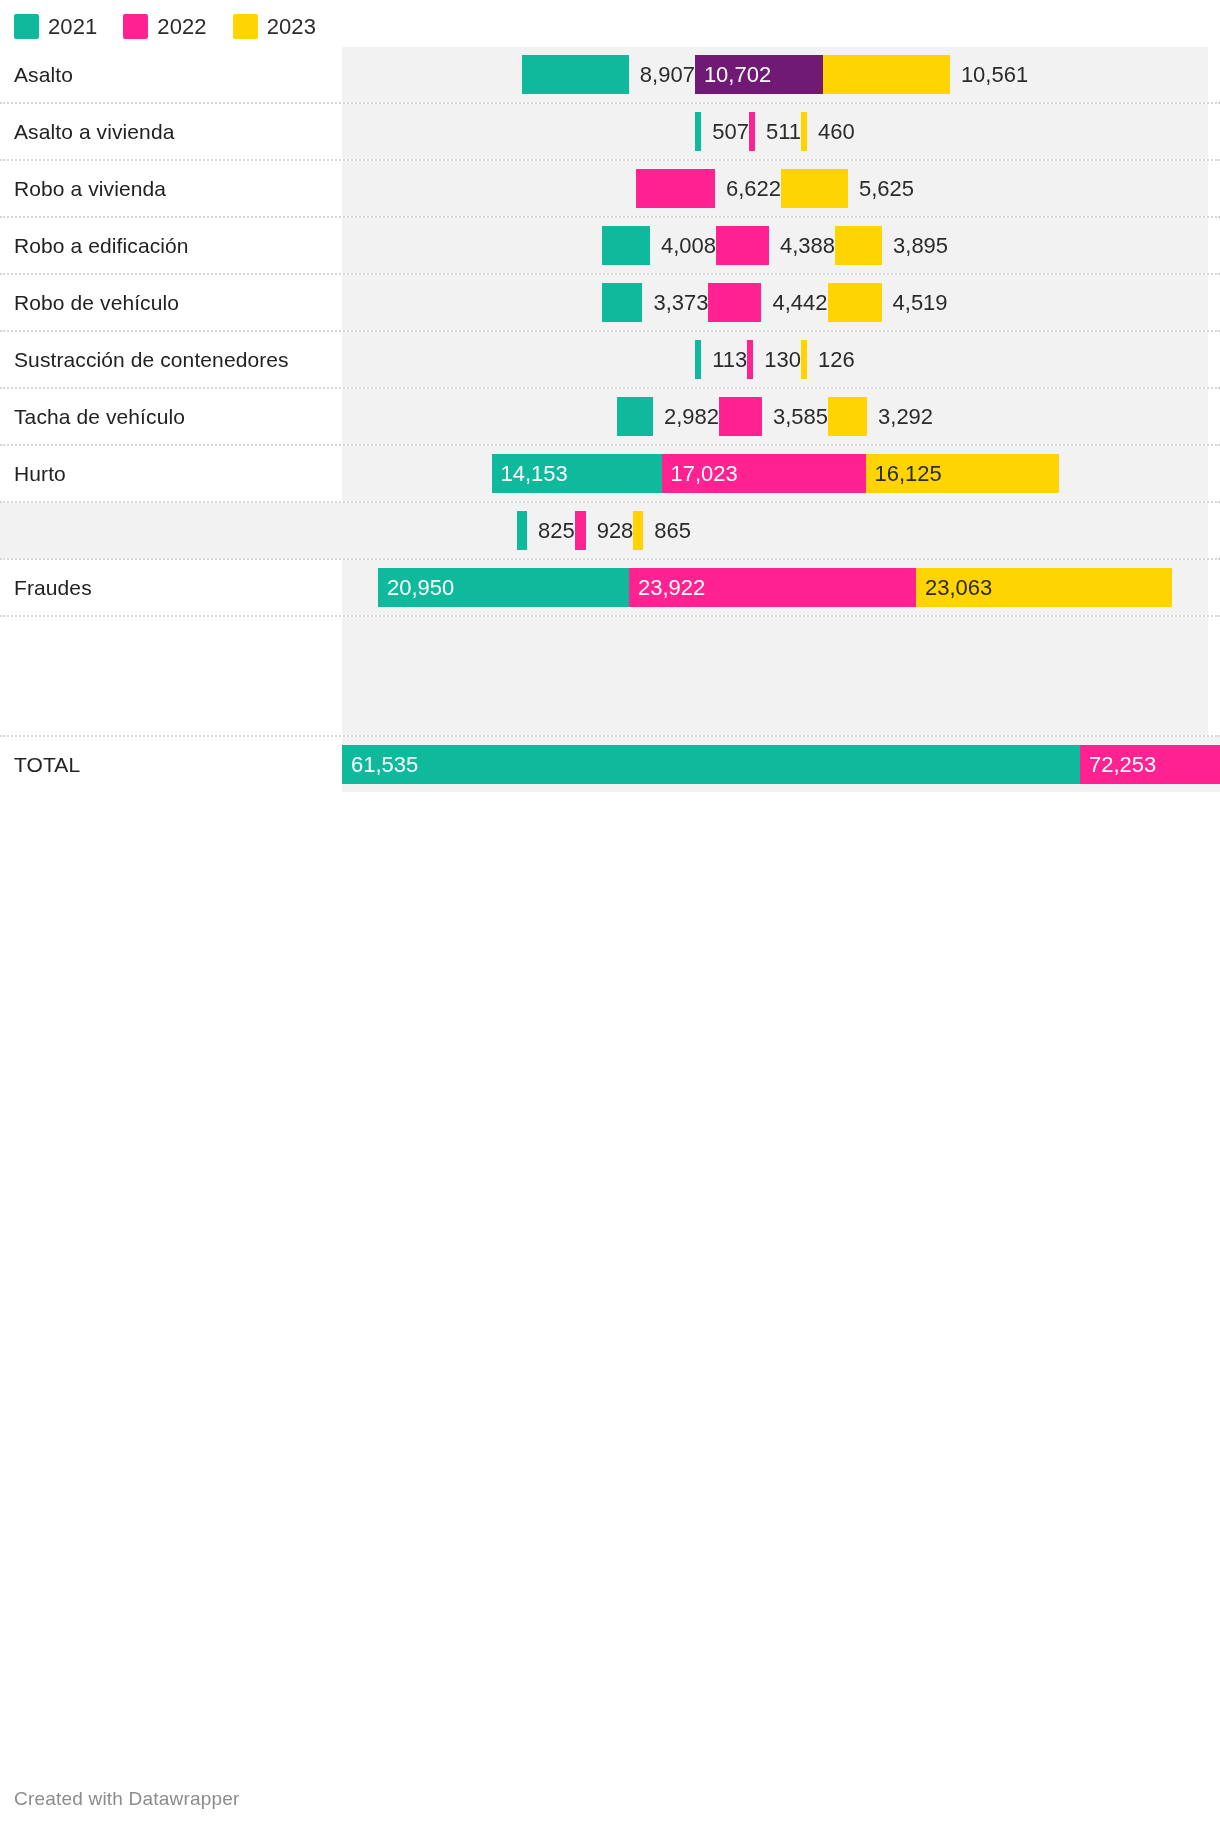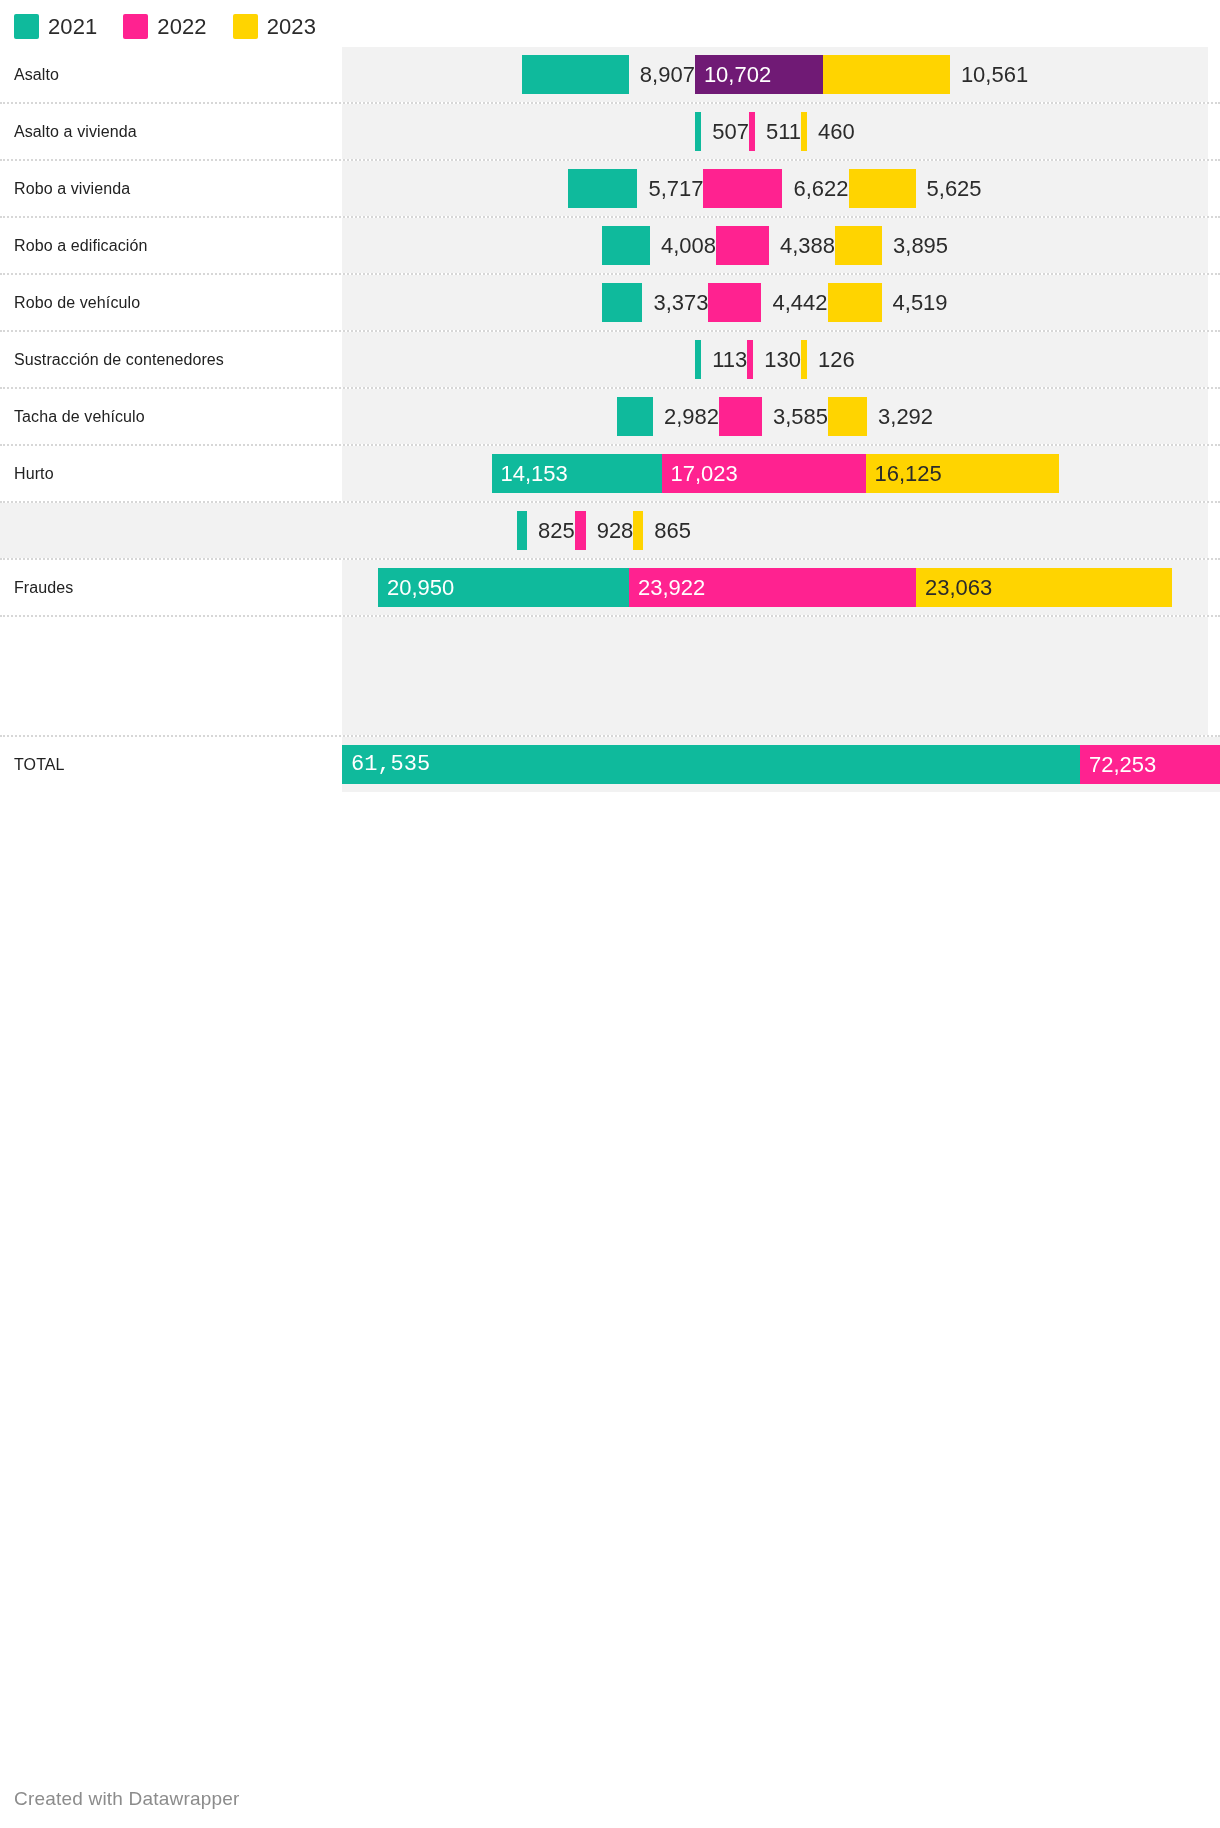--- a/index.html
+++ b/index.html
@@ -63,21 +63,21 @@
   }
   .row-label-cell {
     width: 342px;
     flex: 0 0 342px;
     display: flex;
     align-items: center;
     padding-left: 14px;
     box-sizing: border-box;
   }
   .row-label {
-    font-size: 16px;
+    font-size: 21px;
     line-height: 26px;
     color: #222222;
     letter-spacing: 0.1px;
     white-space: nowrap;
   }
   .row-plot {
     position: relative;
     flex: 1 1 auto;
     background: #f2f2f2;
     margin-right: 12px;
@@ -185,24 +185,20 @@
           <span class="bar-value-out" style="color: rgb(43, 43, 43);">460</span>
         </div>
       </div>
     </div>
     <div class="row">
       <div class="row-label-cell">
         <span class="row-label">Robo a vivienda</span>
       </div>
       <div class="row-plot" style="background: rgb(242, 242, 242);">
         <div class="bar-line">
-          <div class="bar" style="width: 69px; background: rgb(15, 186, 156);"></div>
-          <span class="bar-value-out" style="color: rgb(43, 43, 43);">5,717</span>
-        </div>
-        <div class="bar-line">
           <div class="bar" style="width: 79px; background: rgb(255, 34, 144);"></div>
           <span class="bar-value-out" style="color: rgb(43, 43, 43);">6,622</span>
         </div>
         <div class="bar-line">
           <div class="bar" style="width: 67px; background: rgb(255, 212, 0);"></div>
           <span class="bar-value-out" style="color: rgb(43, 43, 43);">5,625</span>
         </div>
       </div>
     </div>
     <div class="row">
@@ -346,21 +342,21 @@
         <span class="row-label"></span>
       </div>
       <div class="row-plot" style="background: rgb(242, 242, 242);"></div>
     </div>
     <div class="row">
       <div class="row-label-cell">
         <span class="row-label">TOTAL</span>
       </div>
       <div class="row-plot" style="background: rgb(242, 242, 242);">
         <div class="bar-line">
-          <div class="bar" style="width: 738px; background: rgb(15, 186, 156); font-family: Liberation Mono, monospace;">
+          <div class="bar" style="width: 738px; background: rgb(15, 186, 156);">
             <span class="bar-value-in" style="color: rgb(255, 255, 255);">61,535</span>
           </div>
         </div>
         <div class="bar-line">
           <div class="bar" style="width: 866px; background: rgb(255, 34, 144);">
             <span class="bar-value-in" style="color: rgb(255, 255, 255);">72,253</span>
           </div>
         </div>
         <div class="bar-line">
           <div class="bar" style="width: 821px; background: rgb(255, 212, 0);">

